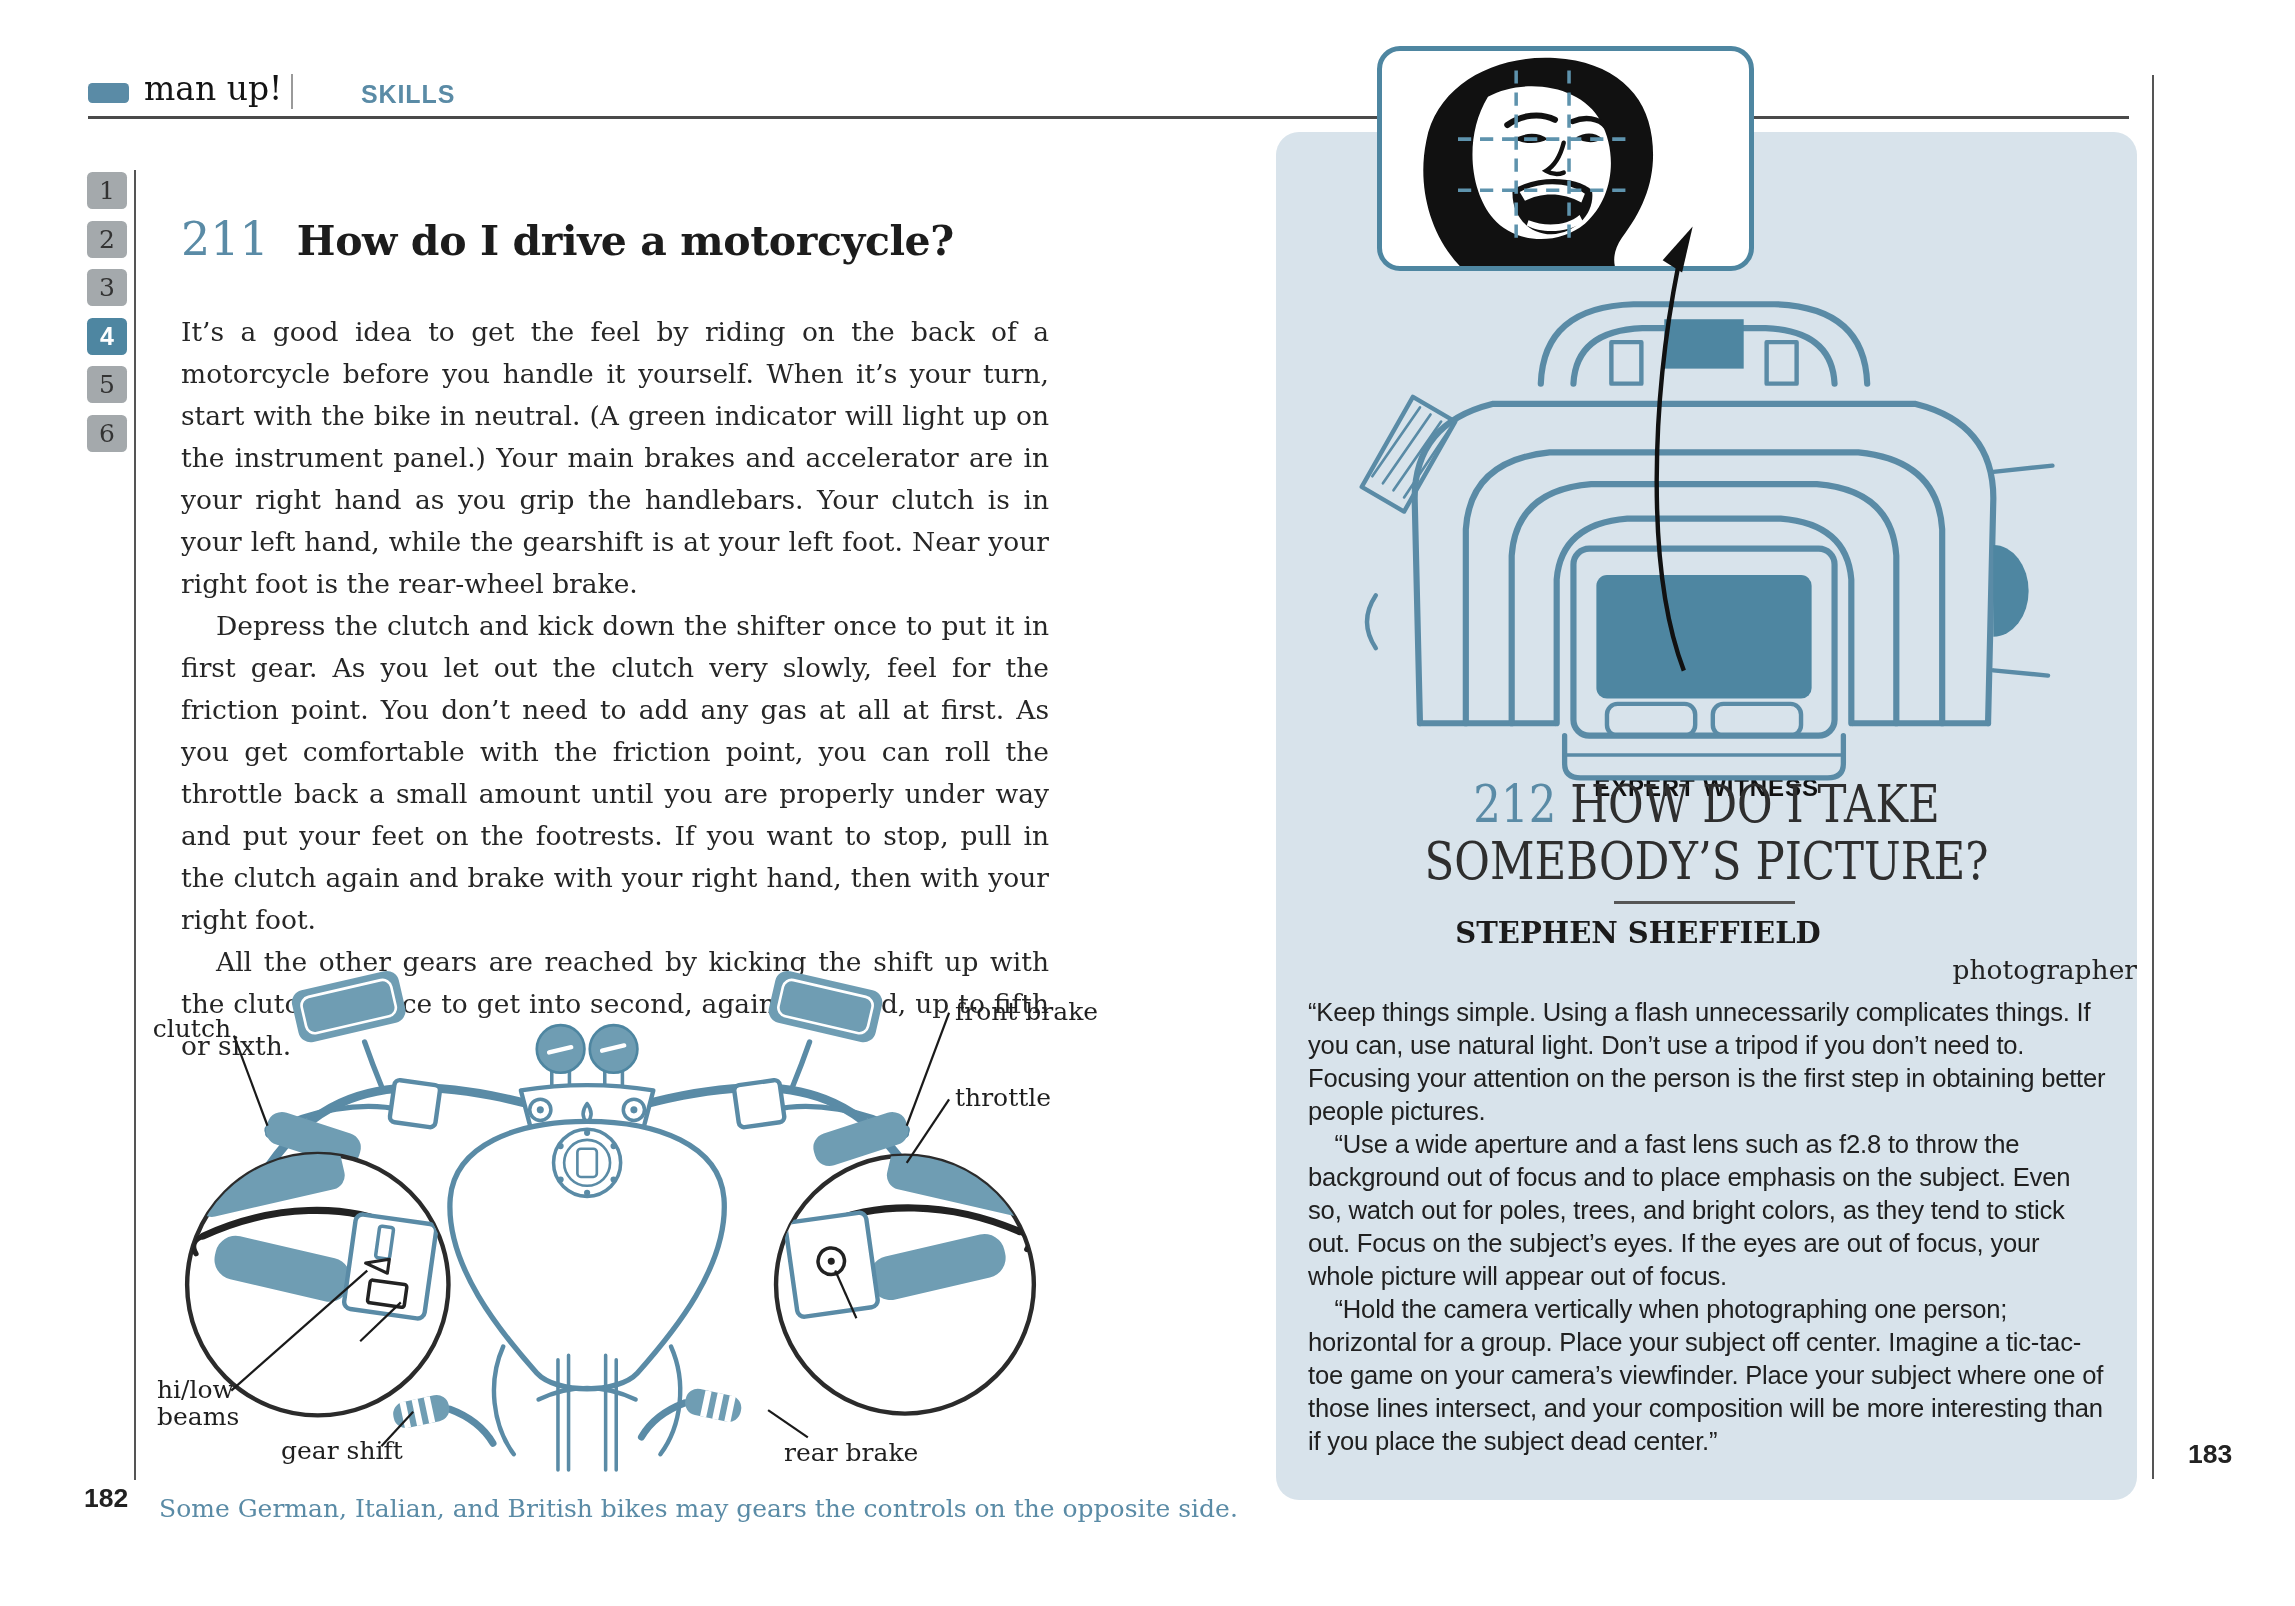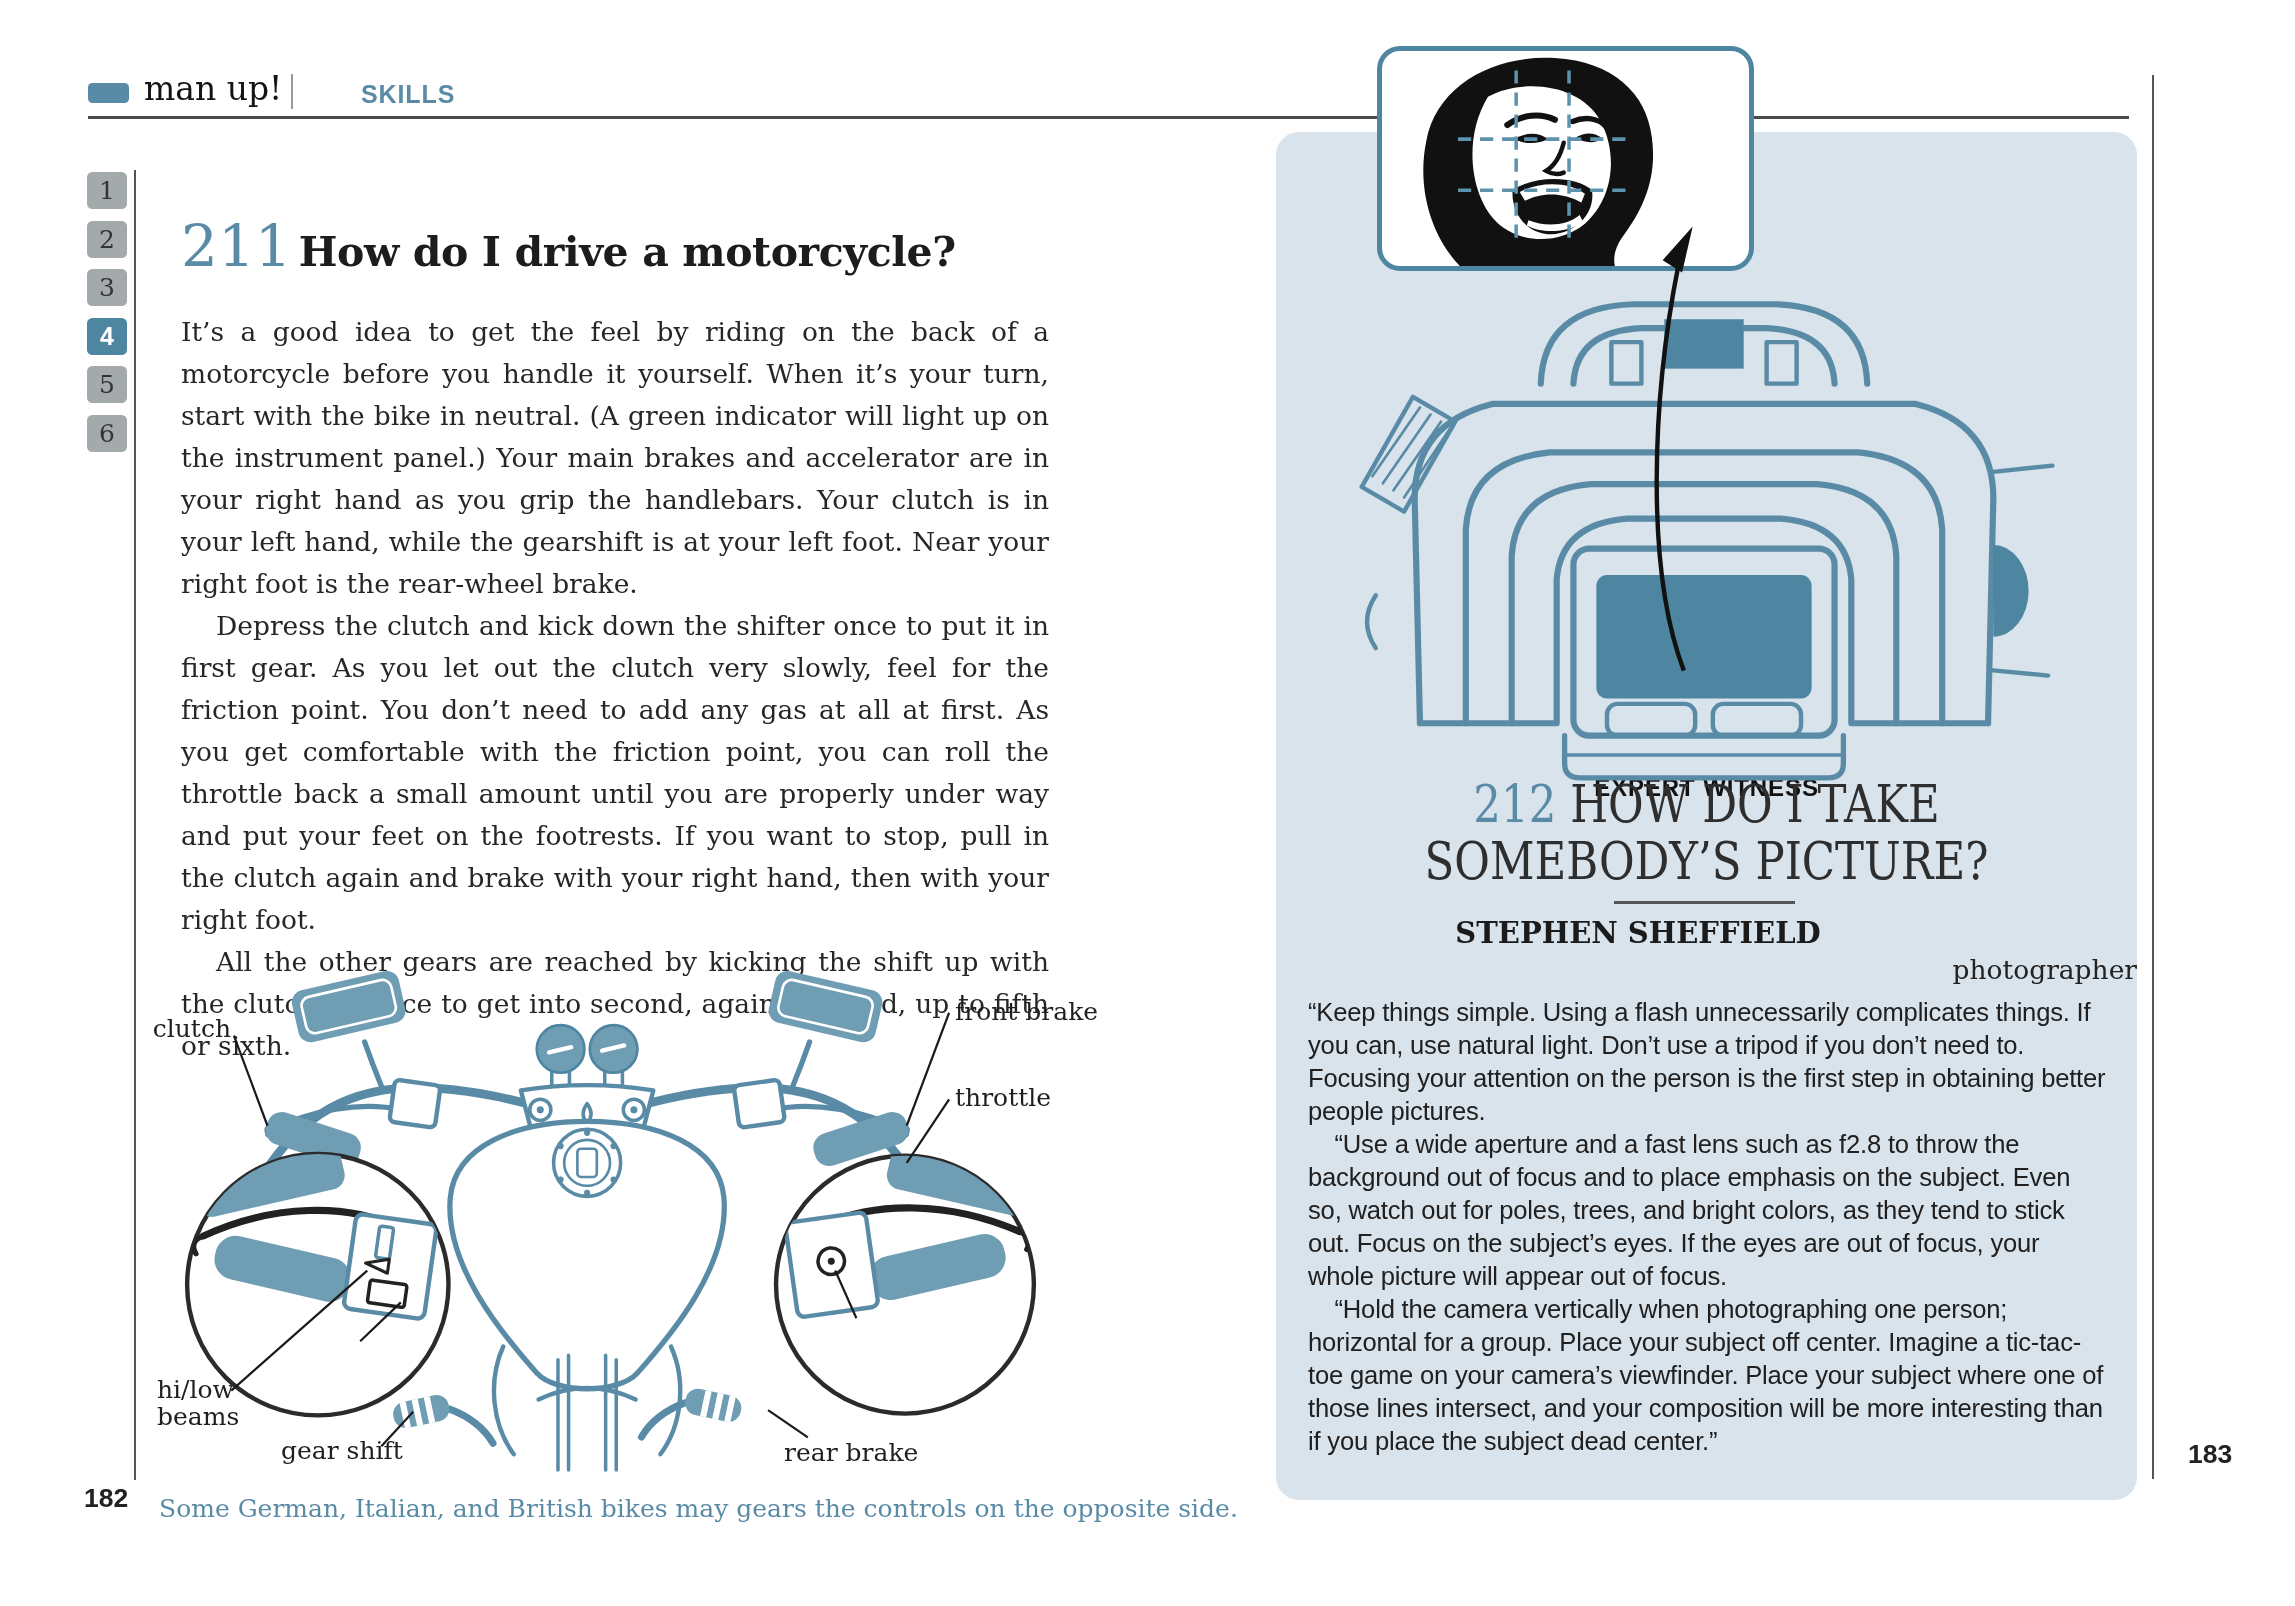--- a/index.html
+++ b/index.html
@@ -21,21 +21,21 @@
 
   
   .tab{left:87px;width:40px;height:37px;background:var(--tabgray);border-radius:5.3px;
        display:flex;align-items:center;justify-content:center;font-size:25px;color:#333;}
   .tab.active{background:var(--accentD);color:#fff;font-weight:700;font-family:"Liberation Sans",sans-serif;}
   .vrule-left{left:134px;top:170px;width:1.8px;height:1310px;background:#555;}
   .vrule-right{left:2152px;top:75px;width:1.8px;height:1404px;background:#555;}
 
   
   .h1{left:181px;top:212px;width:883px;white-space:nowrap;}
-  .h1 .num{font-size:58px;color:var(--accent);font-weight:400;margin-right:7px;}
+  .h1 .num{font-size:46px;color:var(--accent);font-weight:400;margin-right:28px;}
   .h1 .ttl{font-size:41px;font-weight:700;color:#1c1c1c;letter-spacing:-0.4px;}
   .bodycopy{left:181px;top:311px;width:868px;font-size:26.5px;line-height:42px;
             text-align:justify;color:#262626;}
   .bodycopy p{margin:0;}
   .bodycopy p + p{text-indent:35px;}
 
   .dlabel{font-size:25px;color:#1f1f1f;line-height:27px;}
   .pre{white-space:pre-line;}
   .footnote{left:159px;top:1494px;font-size:25px;color:var(--accent);}
   .pageno{font-family:"Liberation Sans",sans-serif;font-weight:700;font-size:26.5px;color:#222;}

